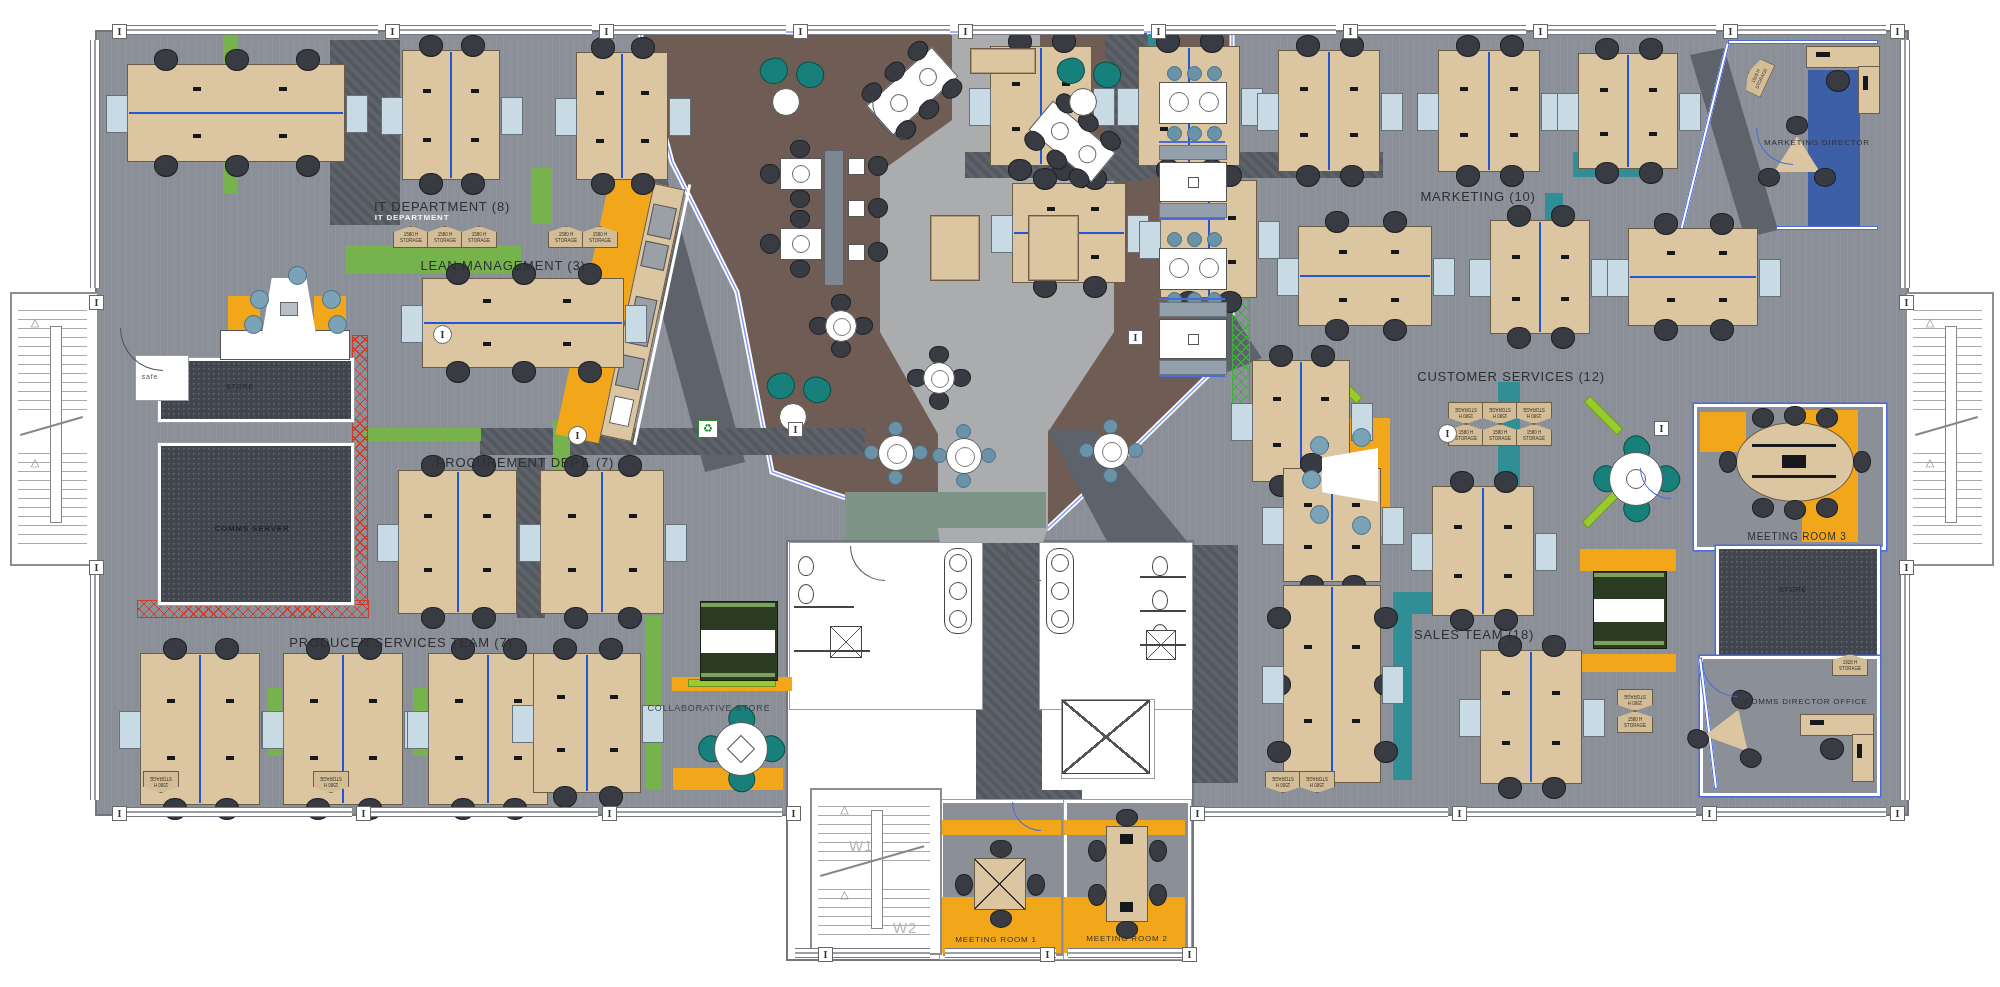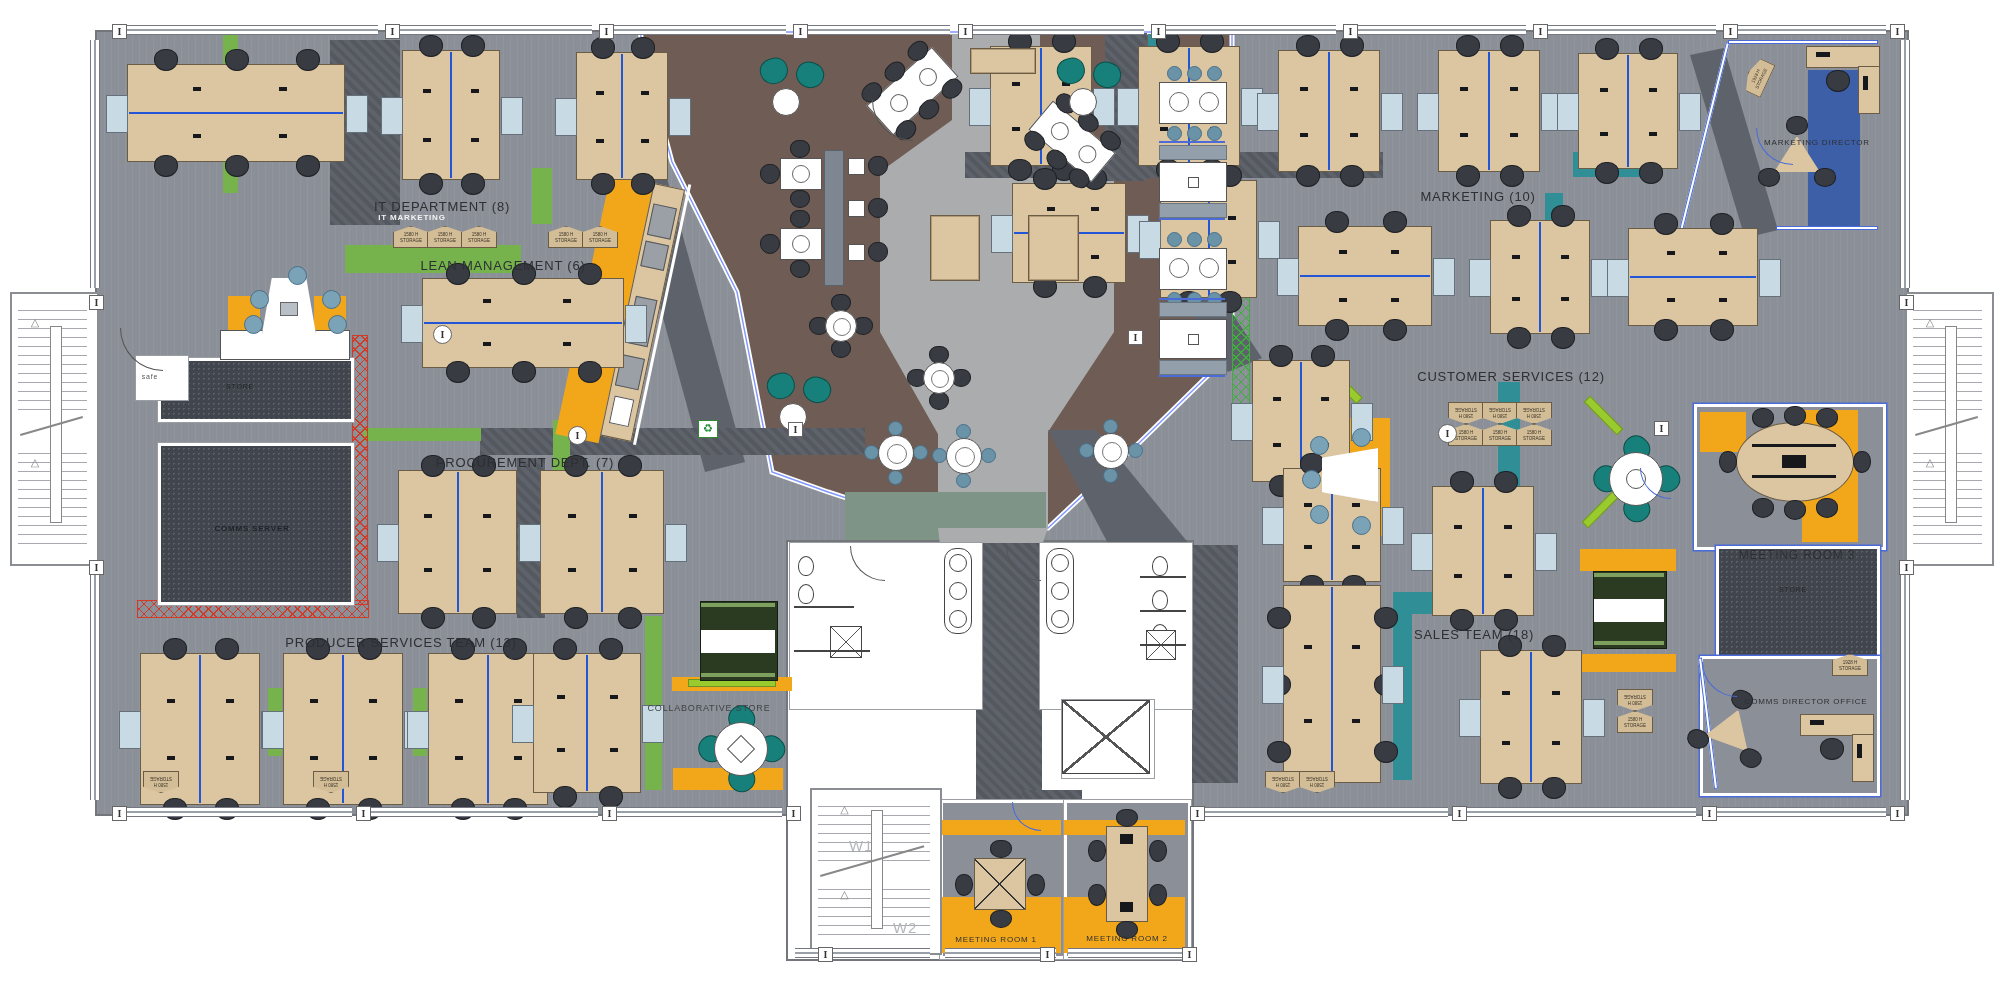--- a/index.html
+++ b/index.html
@@ -865,33 +865,33 @@
       <div class="colm" style="left: 1899px; top: 560px;">I</div>
       <div class="arc" style="left: 850px; top: 546px; width: 34px; height: 34px;"></div>
       <div class="arc" style="left: 1006px; top: 546px; width: 34px; height: 34px;"></div>
       <div class="arc arcb" style="left: 1012px; top: 802px; width: 28px; height: 28px;"></div>
       <div class="arc arcb" style="left: 1756px; top: 128px; width: 36px; height: 36px;"></div>
       <div class="arc arcb" style="left: 1702px; top: 662px; width: 34px; height: 34px;"></div>
       <div class="arc arcb" style="left: 1640px; top: 468px; width: 30px; height: 30px;"></div>
       <div class="arc" style="left: 120px; top: 328px; width: 42px; height: 42px;"></div>
       <div class="arc" style="left: 872px; top: 100px; width: 40px; height: 40px;"></div>
       <div class="lbl" style="left: 442px; top: 206px; font-size: 13px;">IT DEPARTMENT (8)</div>
-      <div class="lbl" style="left: 412px; top: 217px; font-size: 8px; color: rgb(242, 242, 242); font-weight: bold;">IT MARKETING</div>
-      <div class="lbl" style="left: 503px; top: 265px; font-size: 13px;">LEAN MANAGEMENT (6)</div>
+      <div class="lbl" style="left: 412px; top: 217px; font-size: 8px; color: rgb(242, 242, 242); font-weight: bold;">IT DEPARTMENT</div>
+      <div class="lbl" style="left: 503px; top: 265px; font-size: 13px;">LEAN MANAGEMENT (3)</div>
       <div class="lbl" style="left: 525px; top: 462px; font-size: 13px;">PROCUREMENT DEPT. (7)</div>
-      <div class="lbl" style="left: 401px; top: 642px; font-size: 13px;">PRODUCER SERVICES TEAM (13)</div>
+      <div class="lbl" style="left: 401px; top: 642px; font-size: 13px;">PRODUCER SERVICES TEAM (7)</div>
       <div class="lbl" style="left: 709px; top: 708px; font-size: 9px; color: rgb(63, 67, 71);">COLLABORATIVE STORE</div>
       <div class="lbl" style="left: 252px; top: 528px; font-size: 8px; color: rgb(32, 36, 42); font-weight: bold;">COMMS SERVER</div>
       <div class="lbl" style="left: 240px; top: 386px; font-size: 7px; color: rgb(35, 38, 43);">STORE</div>
       <div class="lbl" style="left: 150px; top: 376px; font-size: 7px; color: rgb(85, 85, 85);">safe</div>
       <div class="lbl" style="left: 1478px; top: 196px; font-size: 13px;">MARKETING (10)</div>
       <div class="lbl" style="left: 1817px; top: 142px; font-size: 8px;">MARKETING DIRECTOR</div>
       <div class="lbl" style="left: 1511px; top: 376px; font-size: 13px;">CUSTOMER SERVICES (12)</div>
       <div class="lbl" style="left: 1474px; top: 634px; font-size: 13px;">SALES TEAM (18)</div>
       <div class="lbl" style="left: 996px; top: 939px; font-size: 8px;">MEETING ROOM 1</div>
       <div class="lbl" style="left: 1127px; top: 938px; font-size: 8px;">MEETING ROOM 2</div>
-      <div class="lbl" style="left: 1797px; top: 555px; font-size: 12px;">MEETING ROOM 3</div>
+      <div class="lbl" style="left: 1797px; top: 536px; font-size: 10px;">MEETING ROOM 3</div>
       <div class="lbl" style="left: 1793px; top: 589px; font-size: 7px; color: rgb(35, 38, 43);">STORE</div>
       <div class="lbl" style="left: 1780px; top: 701px; font-size: 8px; margin-left: 26px;">COMMS DIRECTOR OFFICE</div>
       <div class="lbl" style="left: 861px; top: 845px; font-size: 15px; color: rgb(179, 182, 187);">W1</div>
       <div class="lbl" style="left: 905px; top: 927px; font-size: 15px; color: rgb(179, 182, 187);">W2</div>
     </div>
 </div>
 
 </body></html>

